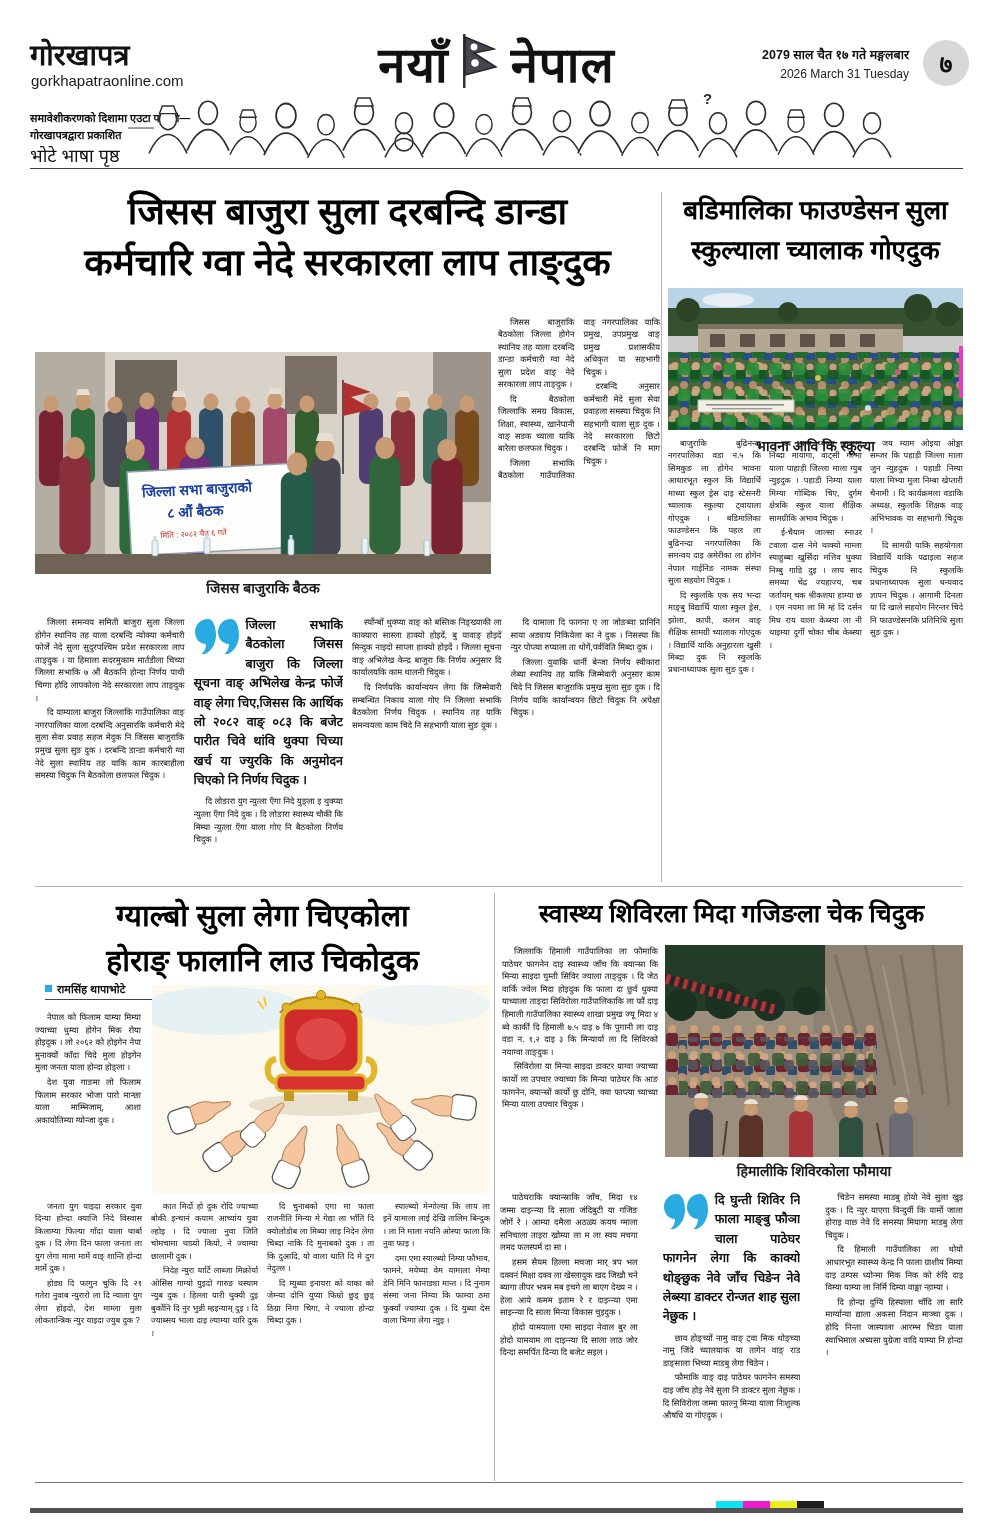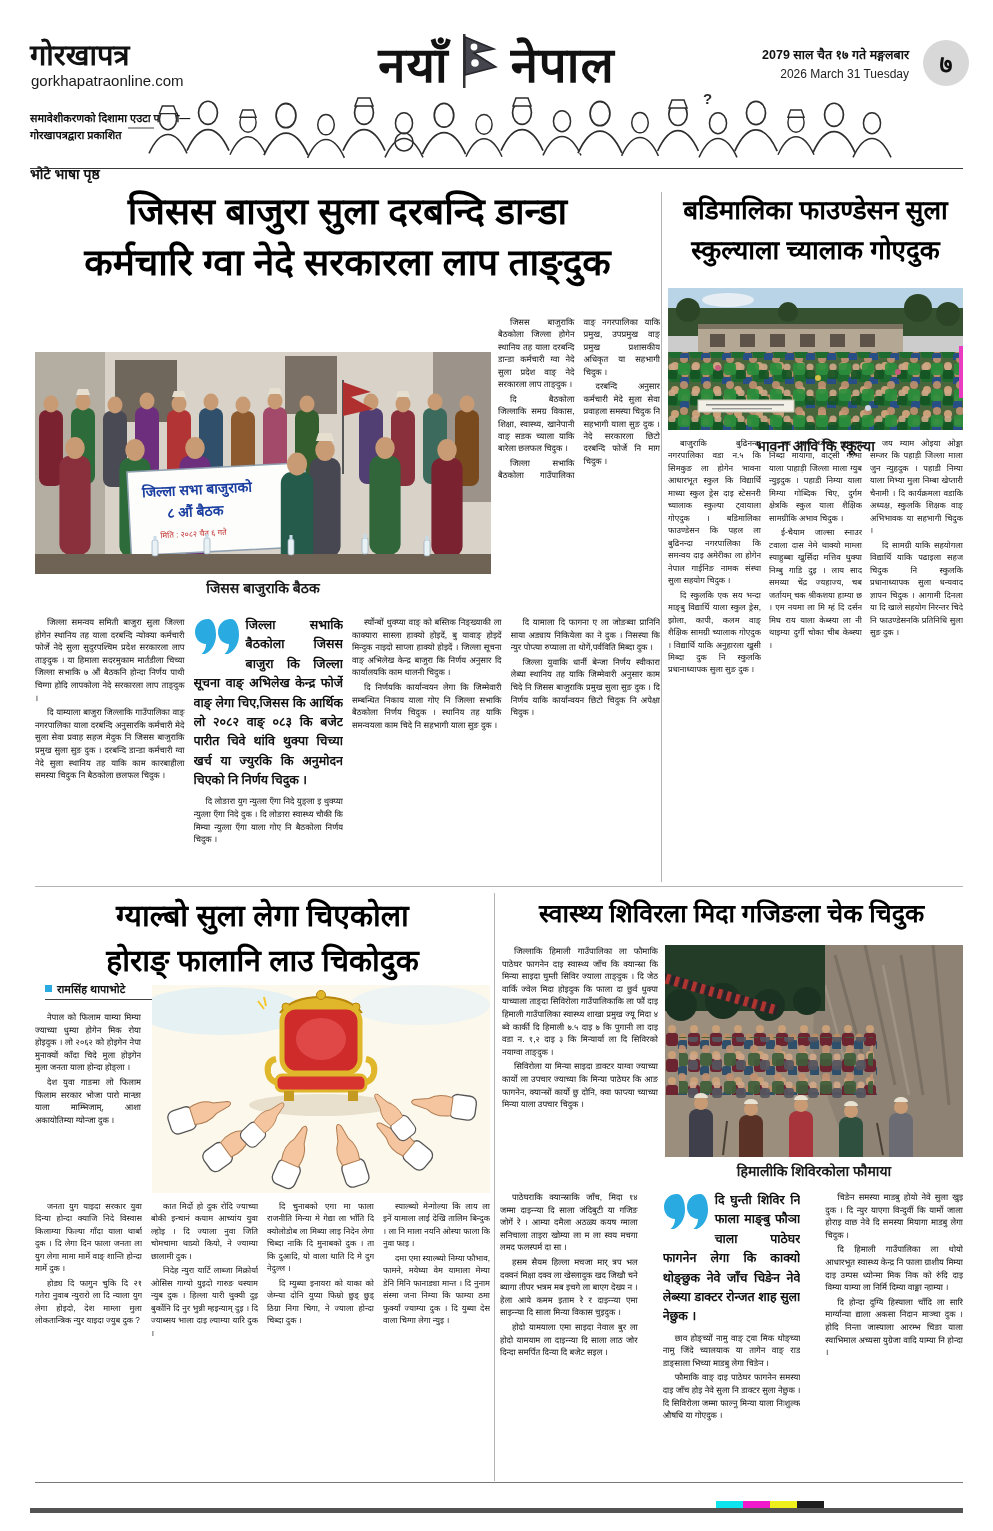--- a/index.html
+++ b/index.html
@@ -11,21 +11,21 @@
   .brand-url{left:31px;top:72px;font-size:15px;color:#1a1a1a;}
   .title-wrap{left:0;right:0;top:30px;text-align:center;}
   .title-inner{display:inline-flex;align-items:center;gap:12px;}
   .page-title{font-size:49px;font-weight:700;letter-spacing:1px;}
   .date-block{right:84px;top:46px;text-align:right;line-height:1.5;}
   .date-np{font-size:12.5px;font-weight:700;}
   .date-en{font-size:12px;color:#222;}
   .page-circle{right:24px;top:40px;width:46px;height:46px;border-radius:50%;background:#d8d8d8;
                display:flex;align-items:center;justify-content:center;font-size:25px;font-weight:700;}
   .tagline{left:30px;top:110px;font-size:11px;font-weight:700;line-height:1.55;}
-  .section-label{left:30px;top:164px;font-size:14px;font-weight:700;}
+  .section-label{left:30px;top:143px;font-size:18px;font-weight:400;}
   .crowd-wrap{left:128px;top:90px;width:766px;height:74px;}
   .head-rule{left:30px;right:30px;top:168px;border-top:1.5px solid #3a3a3a;}
   
   .vrule{border-left:1px solid #b3b3b3;}
   .hrule{border-top:1px solid #b3b3b3;}
   .headline{font-weight:700;text-align:center;color:#000;}
   .caption{font-size:14px;font-weight:700;text-align:center;color:#1a1a1a;}
   .cols{display:flex;}
   .col{flex:1;overflow:hidden;font-size:8.3px;line-height:1.52;text-align:justify;}
   .col p,.ctext p{margin:0 0 2px;text-indent:12px;}

